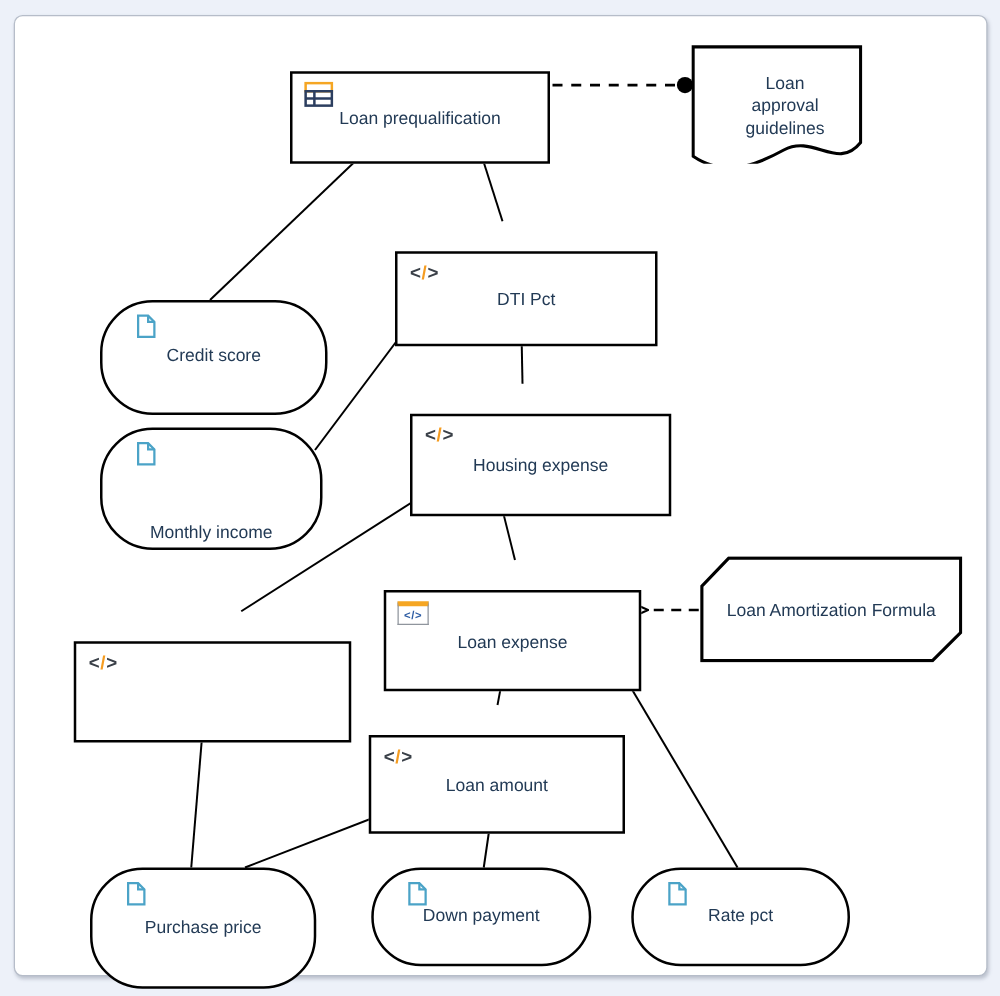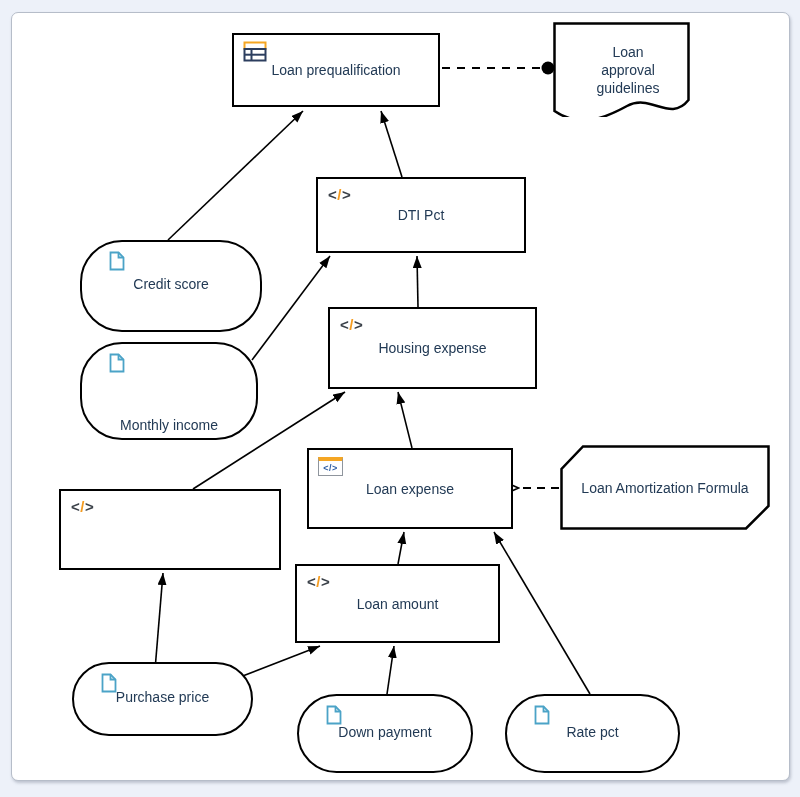--- a/index.html
+++ b/index.html
@@ -13,21 +13,21 @@
     background:#ffffff; border:1px solid #b6bdc9; border-radius:7px;
     box-shadow:1px 2px 3px rgba(100,110,130,0.35);
   }
   .edges { position:absolute; left:0; top:0; width:800px; height:797px; pointer-events:none; }
   .node {
     position:absolute; box-sizing:border-box;
     display:flex; align-items:center; justify-content:center; text-align:center;
     color:#223a55; font-size:14px; line-height:18px;
     background:#ffffff;
   }
-  .rect-node { border:2px solid #000000; }
+  .rect-node { border:2px solid #000000;margin-top:24px; }
   .stadium  { border:2px solid #000000; border-radius:42px; }
   .shape-node { border:none; background:transparent; }
   .shape-node svg.outline { position:absolute; left:0; top:0; }
   .node .label { position:relative; z-index:2; padding:0 8px; }
   .ks-label { padding-bottom:24px; }
   
   .code-icon {
     position:absolute; left:10px; top:6px; z-index:2;
     font-size:15px; font-weight:700; letter-spacing:0.5px; line-height:20px;
   }
@@ -83,21 +83,21 @@
 <div class="node rect-node" style="left:232px; top:33px; width:208px; height:74px;">
   <svg class="table-icon" viewBox="0 0 24 21">
     <rect x="1.5" y="1.5" width="21" height="6.5" fill="none" stroke="#f5a623" stroke-width="2"></rect>
     <rect x="1.5" y="8" width="21" height="11.5" fill="none" stroke="#2c3e5f" stroke-width="2"></rect>
     <line x1="8.5" y1="8" x2="8.5" y2="19.5" stroke="#2c3e5f" stroke-width="2"></line>
     <line x1="1.5" y1="13.7" x2="22.5" y2="13.7" stroke="#2c3e5f" stroke-width="2"></line>
   </svg>
   <span class="label">Loan prequalification</span>
 </div>
 
-<div class="node shape-node" style="left:553px; top:22px; width:110px; height:95px;padding-left:40px;">
+<div class="node shape-node" style="left:553px; top:36px; width:110px; height:95px;padding-left:40px;">
   <svg class="outline" width="137" height="95" viewBox="0 0 137 95">
     <path d="M1.5,1.5 H135.5 V78 C117,101 98,71 74,84 C54,95 28,107 1.5,89 Z" fill="#ffffff" stroke="#000" stroke-width="2.5"></path>
   </svg>
   <span class="label ks-label">Loan approval guidelines</span>
 </div>
 
 <div class="node rect-node" style="left:316px; top:177px; width:210px; height:76px;">
   <span class="code-icon"><span class="br">&lt;</span><span class="sl">/</span><span class="br">&gt;</span></span>
   <span class="label">DTI Pct</span>
 </div>
@@ -139,21 +139,21 @@
 
 <div class="node rect-node" style="left:59px; top:489px; width:222px; height:81px;">
   <span class="code-icon"><span class="br">&lt;</span><span class="sl">/</span><span class="br">&gt;</span></span>
 </div>
 
 <div class="node rect-node" style="left:295px; top:564px; width:205px; height:79px;">
   <span class="code-icon"><span class="br">&lt;</span><span class="sl">/</span><span class="br">&gt;</span></span>
   <span class="label">Loan amount</span>
 </div>
 
-<div class="node stadium" style="left:72px; top:662px; width:181px; height:74px;">
+<div class="node stadium" style="left:72px; top:694px; width:181px; height:97px;">
   <svg class="doc-icon" viewBox="0 0 16 20">
     <path d="M1.5,1.5 H9.5 L14.5,6.5 V18.5 H1.5 Z" fill="#fff" stroke="#4ba3c7" stroke-width="1.8"></path>
     <path d="M9.5,1.5 V6.5 H14.5" fill="none" stroke="#4ba3c7" stroke-width="1.8"></path>
   </svg>
   <span class="label">Purchase price</span>
 </div>
 
 <div class="node stadium" style="left:297px; top:694px; width:176px; height:79px;">
   <svg class="doc-icon" viewBox="0 0 16 20">
     <path d="M1.5,1.5 H9.5 L14.5,6.5 V18.5 H1.5 Z" fill="#fff" stroke="#4ba3c7" stroke-width="1.8"></path>

